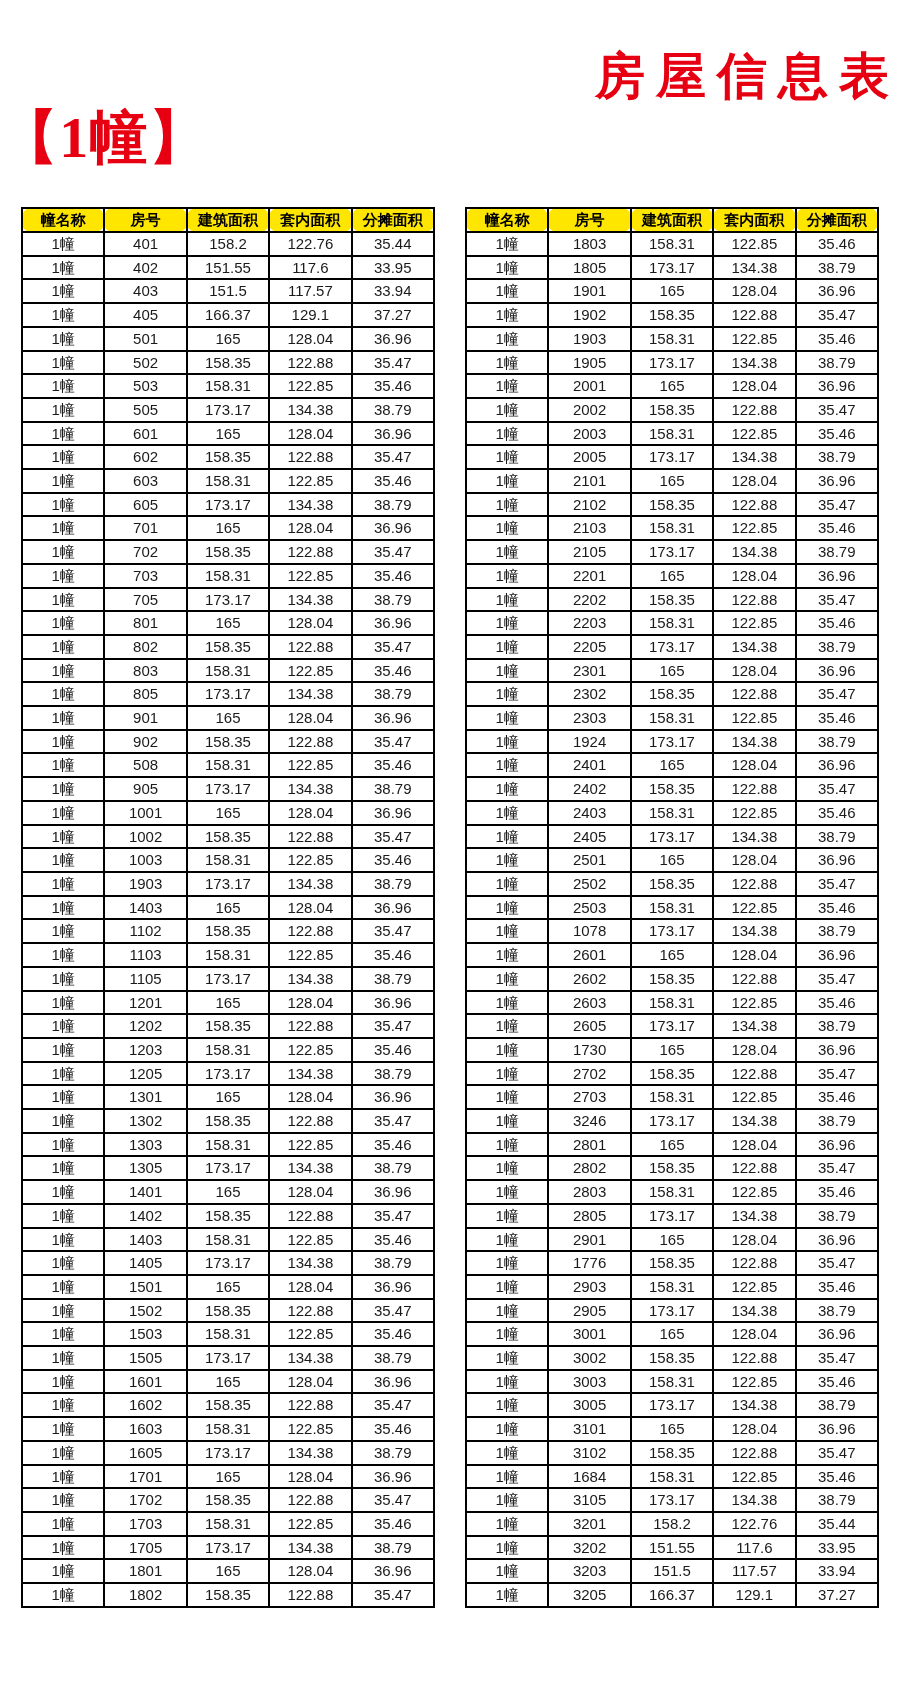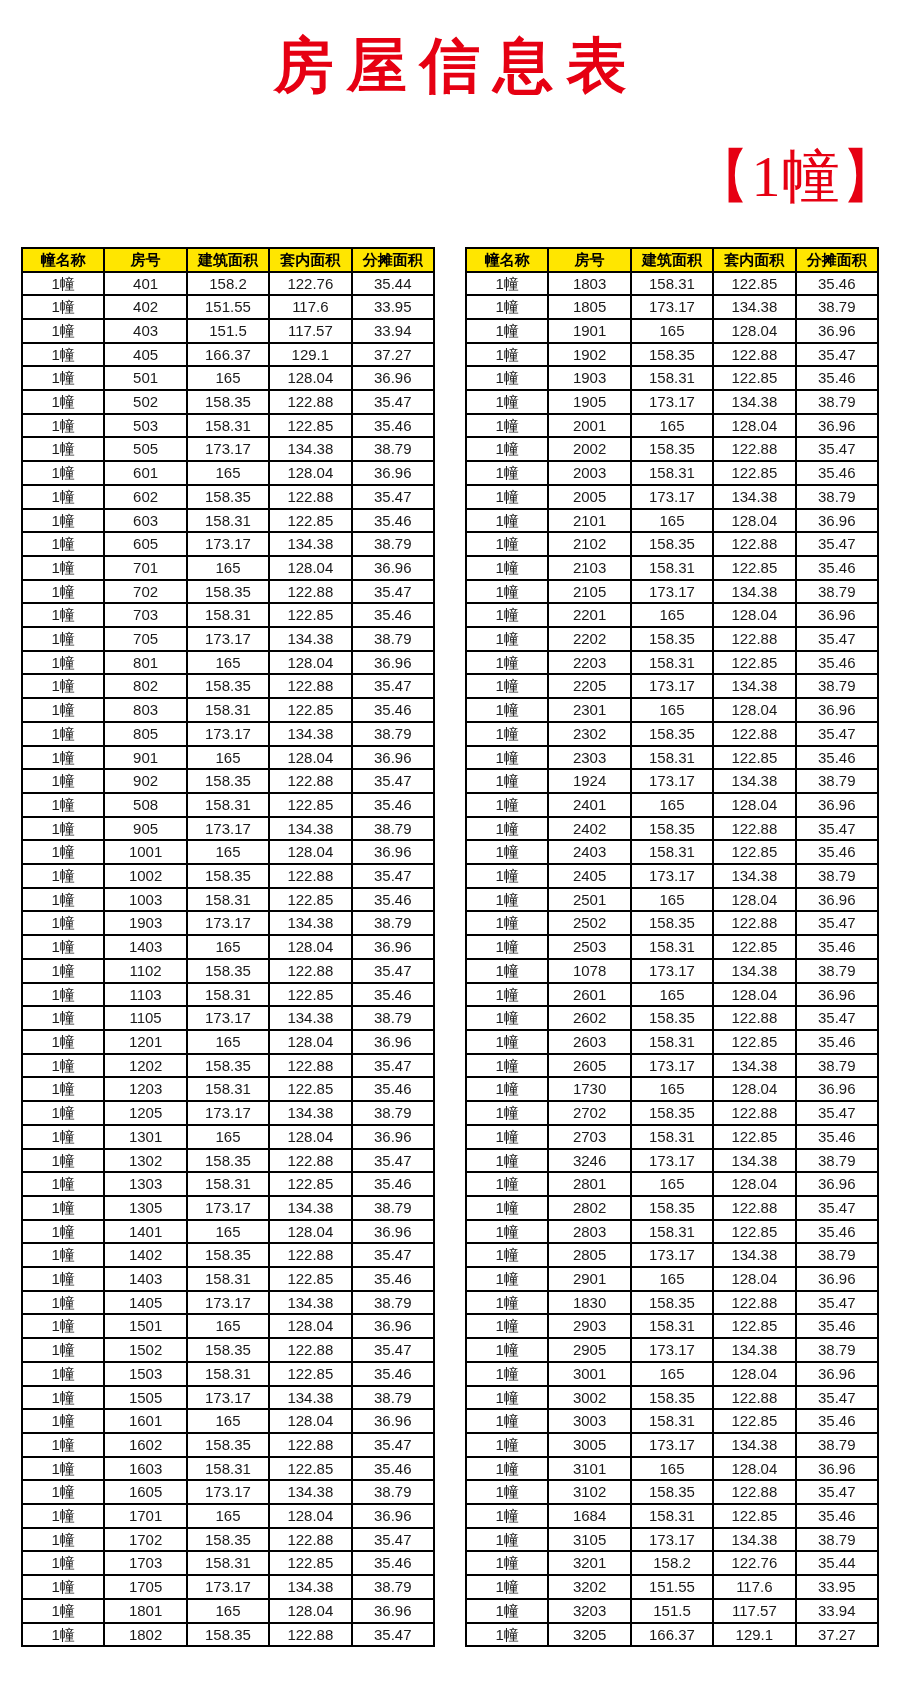--- a/index.html
+++ b/index.html
@@ -11,35 +11,34 @@
   *{margin:0;padding:0;box-sizing:content-box;}
   html,body{background:#ffffff;}
   .page{
     width:900px;
     height:1690px;
     background:#ffffff;
     font-family:"Liberation Sans", sans-serif;
     overflow:hidden;
   }
   .page-title{
-    padding-top:32px;
-    text-align:center;
+    padding-top:48px;
+    text-align:right;
     font-family:"Liberation Serif", serif;
     font-weight:900;
-    font-size:60px;
+    font-size:50px;
     line-height:1.15;
     color:var(--accent);
     letter-spacing:0.22em;
     text-indent:0.22em;
   }
   .page-subtitle{
-    margin-top:44px;
-    text-align:right;
+    text-align:left;
     font-family:"Liberation Serif", serif;
-    font-weight:400;
+    font-weight:700;
     font-size:58px;
     line-height:1.1;
     color:var(--accent);
     letter-spacing:0.02em;
   }
   .tables-wrap{
     margin-top:38px;
     display:flex;
     justify-content:center;
     align-items:flex-start;
@@ -60,20 +59,21 @@
     vertical-align:middle;
     font-size:15px;
     line-height:21.7px;
     white-space:nowrap;
     overflow:hidden;
   }
   table.info-table th{
     background:var(--header-bg);
     color:#000000;
     font-weight:700;
+    border-radius:9px;
   }
   table.info-table td{
     color:var(--cell-text);
     font-weight:400;
   }
 </style>
 </head>
 <body>
 
 <div class="page">
@@ -820,21 +820,21 @@
           </tr>
           <tr>
             <td>1幢</td>
             <td>2901</td>
             <td>165</td>
             <td>128.04</td>
             <td>36.96</td>
           </tr>
           <tr>
             <td>1幢</td>
-            <td>1830</td>
+            <td>1776</td>
             <td>158.35</td>
             <td>122.88</td>
             <td>35.47</td>
           </tr>
           <tr>
             <td>1幢</td>
             <td>2903</td>
             <td>158.31</td>
             <td>122.85</td>
             <td>35.46</td>

